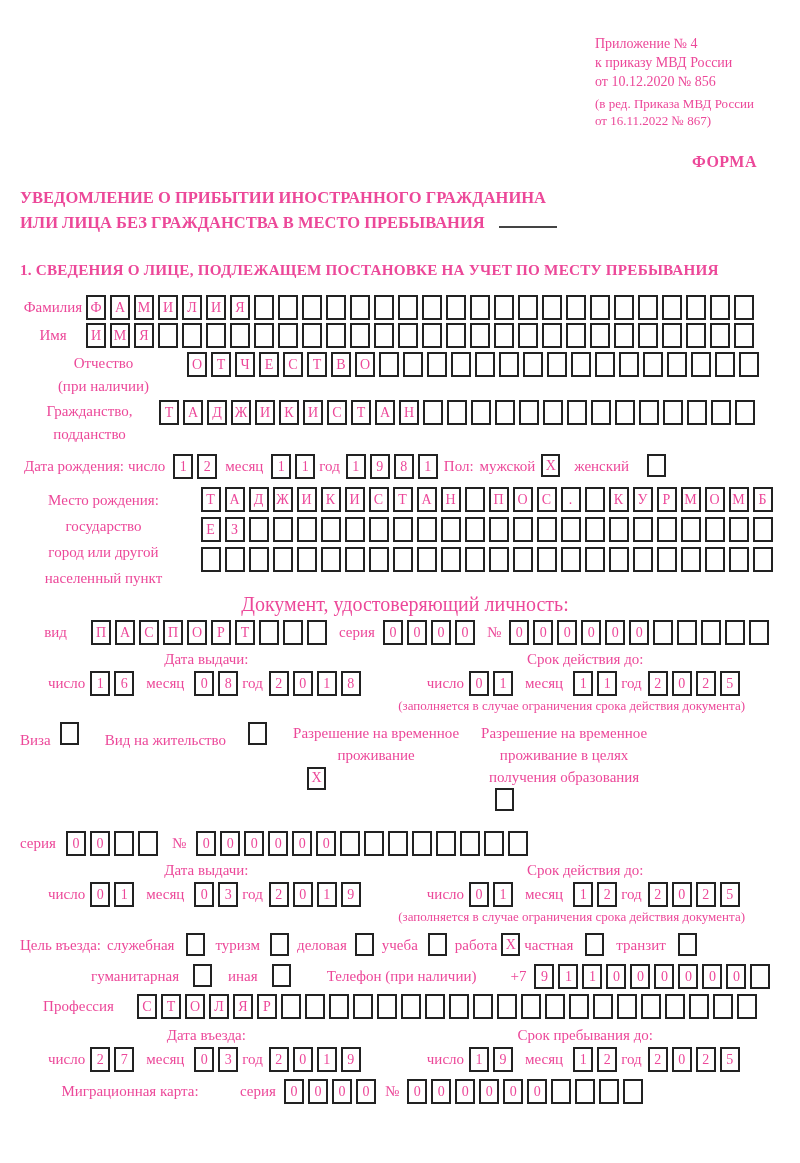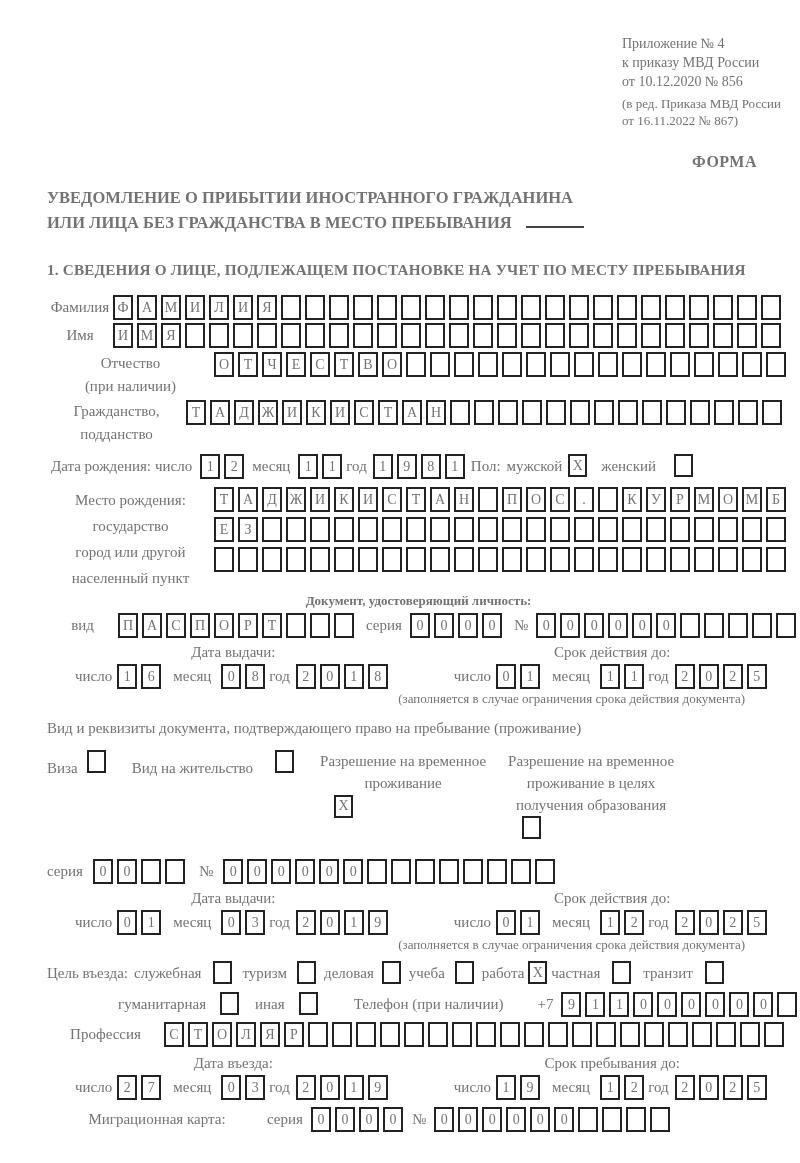--- a/index.html
+++ b/index.html
@@ -1,19 +1,19 @@
 <!DOCTYPE html>
 <html><head>
 <meta charset="utf-8">
 <style>
   html,body{margin:0;padding:0;background:#fff;}
   .page{
     position:relative;width:800px;height:1163px;box-sizing:border-box;
-    background:#fff;color:#737373;overflow:hidden;
-    padding:34px 10px 0 47px;
+    background:#fff;color:#ec4899;overflow:hidden;
+    padding:34px 10px 0 20px;
     font-family:"Liberation Serif","DejaVu Serif",serif;
   }
   .hdr{margin-left:575px;font-size:14px;line-height:19px;}
   .hdr-small{margin-left:575px;font-size:13px;line-height:17px;margin-top:4px;}
   .forma{text-align:right;padding-right:33px;font-weight:bold;font-size:16px;margin-top:24px;letter-spacing:.5px;}
   .title{text-align:left;font-weight:bold;font-size:16.5px;line-height:25px;margin-top:14px;}
   .t-underline{display:inline-block;width:58px;border-bottom:2px solid #444;margin-left:14px;}
   .sec-heading{font-weight:bold;font-size:15.2px;margin-top:26px;letter-spacing:.2px;}
 
   .frow{display:flex;align-items:flex-start;text-align:center;}
@@ -308,21 +308,21 @@
           <span class="cell"></span>
           <span class="cell"></span>
           <span class="cell"></span>
           <span class="cell"></span>
           <span class="cell"></span>
           <span class="cell"></span>
         </div>
     </div>
   </div>
 
-  <div style="text-align:center;font-weight:bold;font-size:13px;margin-top:2px">Документ, удостоверяющий личность:</div>
+  <div style="text-align:center;font-weight:normal;font-size:20px;margin-top:2px">Документ, удостоверяющий личность:</div>
 
   <div class="frow" style="margin-top:4px">
     <span class="lbl" style="width:71px">вид</span>
     <span class="grid">
         <span class="cell">П</span>
         <span class="cell">А</span>
         <span class="cell">С</span>
         <span class="cell">П</span>
         <span class="cell">О</span>
         <span class="cell">Р</span>
@@ -395,21 +395,20 @@
             <span class="cell">2</span>
             <span class="cell">0</span>
             <span class="cell">2</span>
             <span class="cell">5</span>
           </span>
       </div>
     </div>
   </div>
   <div class="note-right">(заполняется в случае ограничения срока действия документа)</div>
 
-  <div style="font-size:15px;line-height:27px;margin-top:8px">Вид и реквизиты документа, подтверждающего право на пребывание (проживание)</div>
 
   <div class="cbrow">
     <div class="cbitem">
       <span class="cbtext">Виза</span>
       <span class="cb" style="margin-left:5px"></span>
     </div>
     <div class="cbitem" style="margin-left:26px">
       <span class="cbtext">Вид на жительство</span>
       <span class="cb" style="margin-left:18px"></span>
     </div>

